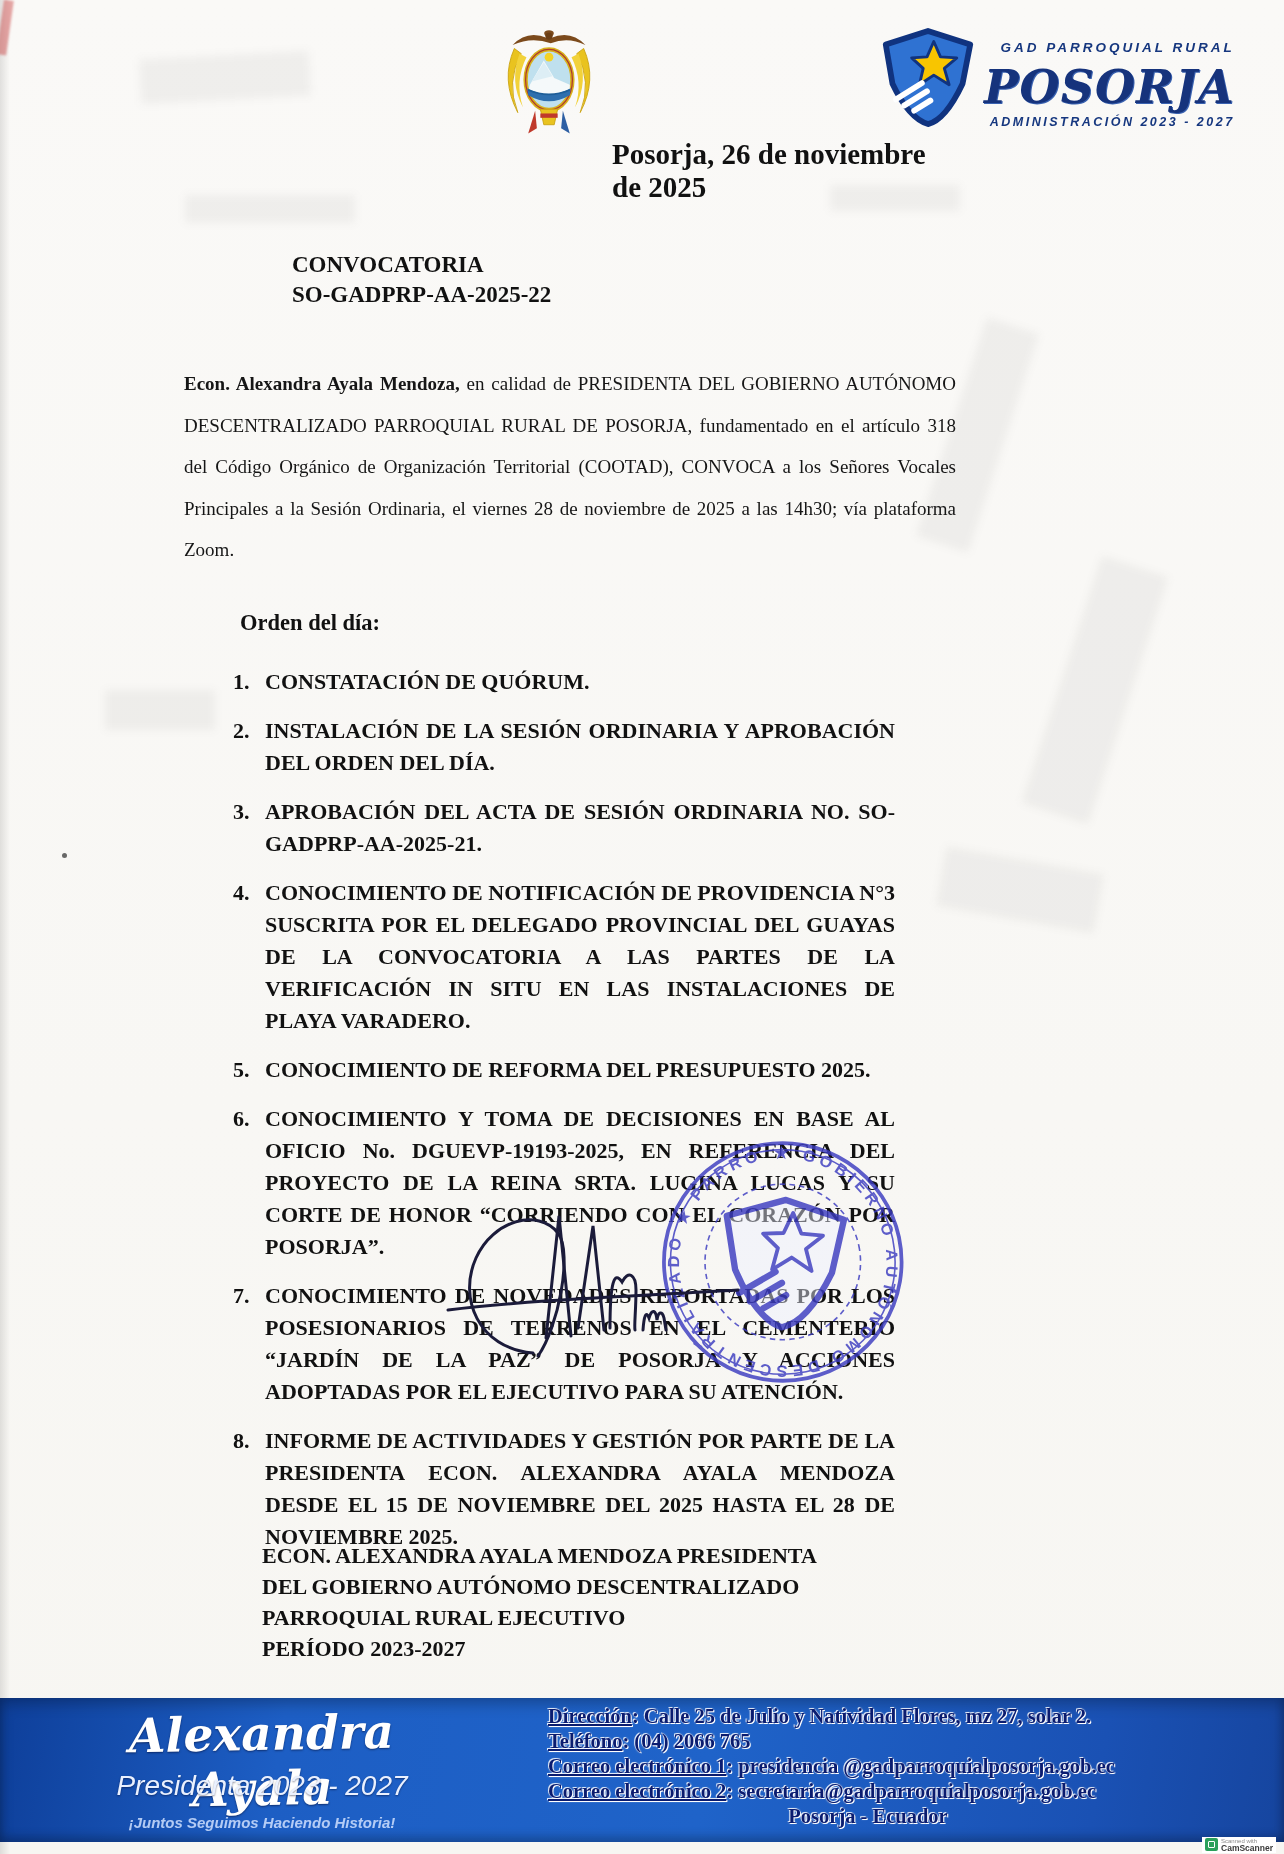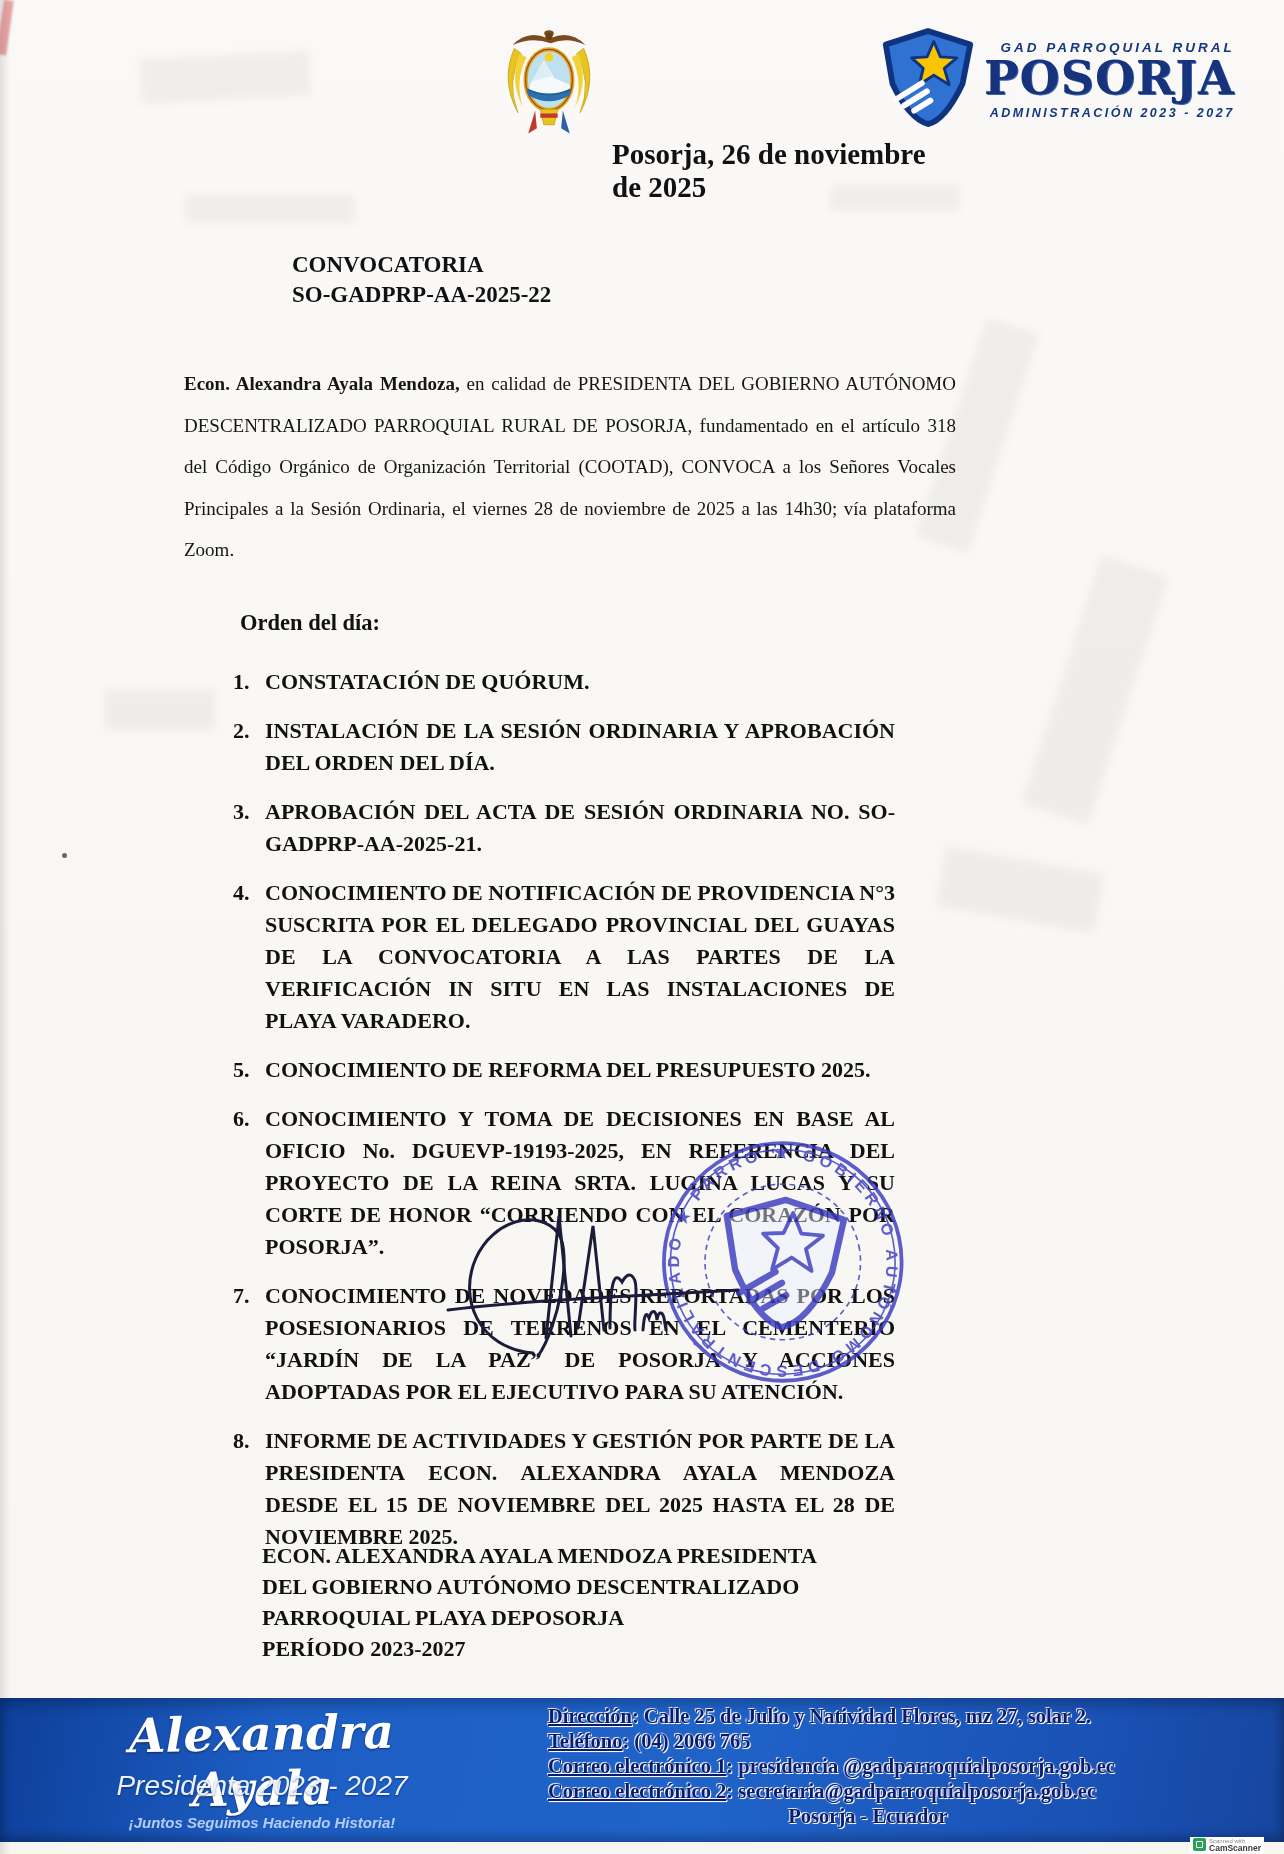--- a/index.html
+++ b/index.html
@@ -15,21 +15,21 @@
   .dot-artifact{position:absolute;width:5px;height:5px;border-radius:50%;background:#444;opacity:.8;}
 
   
   .coat{position:absolute;left:497px;top:26px;width:104px;height:116px;}
   .logo{position:absolute;left:880px;top:26px;width:370px;height:110px;display:flex;align-items:flex-start;}
   .logo-shield{width:96px;height:100px;flex:0 0 auto;margin-top:2px;}
   .logo-text{margin-left:8px;display:flex;flex-direction:column;align-items:flex-end;}
   .logo-top{font-family:"Liberation Sans",sans-serif;font-weight:bold;font-style:italic;
             font-size:13.5px;letter-spacing:3px;color:#16377f;margin-top:14px;white-space:nowrap;}
   .logo-name{font-family:"DejaVu Serif",serif;font-weight:bold;font-size:46px;line-height:46px;
-             letter-spacing:1px;color:#16337c;text-shadow:1px 1px 0 #3a62b0;margin-top:0;}
+             letter-spacing:1px;color:#16337c;text-shadow:1px 1px 0 #3a62b0;margin-top:9px;font-style:italic;}
   .logo-bottom{font-family:"Liberation Sans",sans-serif;font-weight:bold;font-style:italic;
              font-size:12.5px;letter-spacing:2.5px;color:#16377f;margin-top:5px;white-space:nowrap;}
   .date-line{position:absolute;left:612px;top:138px;width:330px;font-size:29px;font-weight:bold;color:#111;}
 
   
   .title-block{position:absolute;left:292px;top:250px;width:700px;
                font-weight:bold;font-size:23px;line-height:30px;color:#111;}
 
   
   .intro{position:absolute;left:184px;top:344px;width:772px;font-size:19px;line-height:41.5px;
@@ -62,21 +62,21 @@
        text-shadow:0 1px 2px rgba(0,0,30,.45);}
   .footer-tagline{position:absolute;left:62px;top:116px;width:400px;text-align:center;
        font-family:"Liberation Sans",sans-serif;font-style:italic;font-weight:bold;font-size:15px;
        color:#cfe0ff;opacity:.85;}
   .contact{position:absolute;left:548px;top:6px;width:700px;
        font-family:"Liberation Serif",serif;font-weight:bold;font-size:20.5px;line-height:25px;
        color:#0a1c70;text-shadow:0 0 2px #ffffff,1px 1px 0 #ffffff,-1px -1px 0 rgba(255,255,255,.8);}
   .contact .lbl{text-decoration:underline;text-decoration-thickness:2px;}
   .contact-location{text-align:center;width:640px;}
 
-  .cam-badge{position:absolute;right:20px;bottom:1px;display:flex;align-items:center;gap:3px;
+  .cam-badge{position:absolute;right:8px;bottom:1px;display:flex;align-items:center;gap:3px;
        background:#fff;padding:1px 3px;}
   .cam-icon{width:13px;height:13px;background:#2aa05a;border-radius:2px;position:relative;}
   .cam-icon::after{content:"";position:absolute;inset:3px;border:1.5px solid #fff;border-radius:1px;}
   .cam-lines{display:flex;flex-direction:column;line-height:1;}
   .cam-l1{font-family:"Liberation Sans",sans-serif;font-size:6px;color:#8a8a8a;}
   .cam-l2{font-family:"Liberation Sans",sans-serif;font-size:8.5px;font-weight:bold;color:#3b3b3b;}
 </style>
 </head>
 <body>
 
@@ -204,21 +204,21 @@
       <path d="M140 150 L155 48 L166 152"></path>
       <path d="M172 150 C 172 105, 176 92, 184 104 C 190 92, 198 96, 198 112 C 198 132, 196 148, 197 152"></path>
       <path d="M205 152 C 206 138, 208 132, 211 140 C 214 130, 218 132, 219 142 C 220 134, 224 132, 226 140 L228 152"></path>
       <path d="M10 132 C 90 122, 200 118, 300 112"></path>
     </g>
   </svg>
 
   <div class="sig-block">
     <div>ECON. ALEXANDRA AYALA MENDOZA PRESIDENTA</div>
     <div>DEL GOBIERNO AUTÓNOMO DESCENTRALIZADO</div>
-    <div>PARROQUIAL PLAYA DEPOSORJA</div>
+    <div>PARROQUIAL RURAL EJECUTIVO</div>
     <div>PERÍODO 2023-2027</div>
   </div>
 
   <div class="footer-band">
     <div class="footer-name">Alexandra Ayala</div>
     <div class="footer-role">Presidenta 2023 - 2027</div>
     <div class="footer-tagline">¡Juntos Seguimos Haciendo Historia!</div>
     <div class="contact">
       <div><span class="lbl">Dirección</span><span>: Calle 25 de Julio y Natividad Flores, mz 27, solar 2.</span></div>
       <div><span class="lbl">Teléfono</span><span>: (04) 2066 765</span></div>

